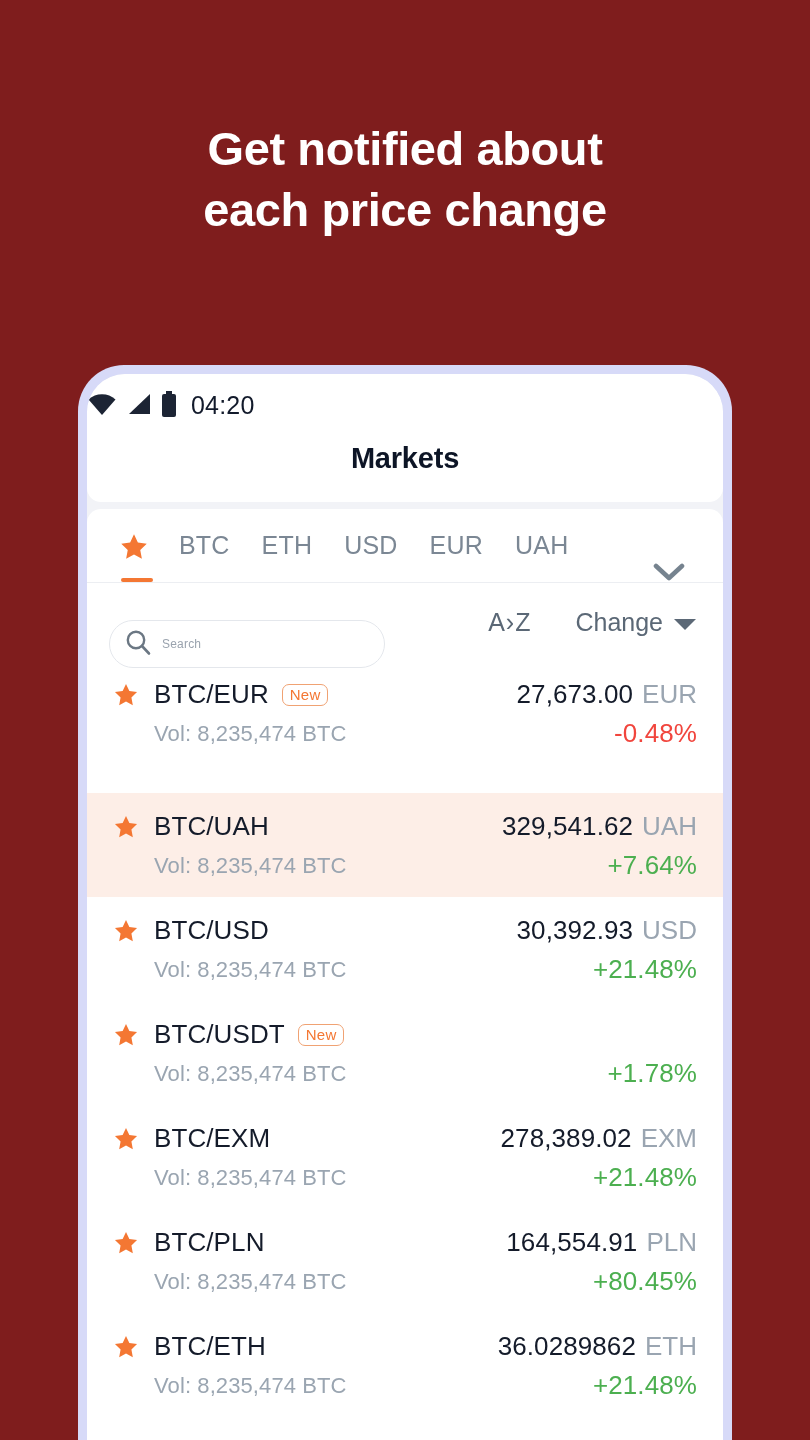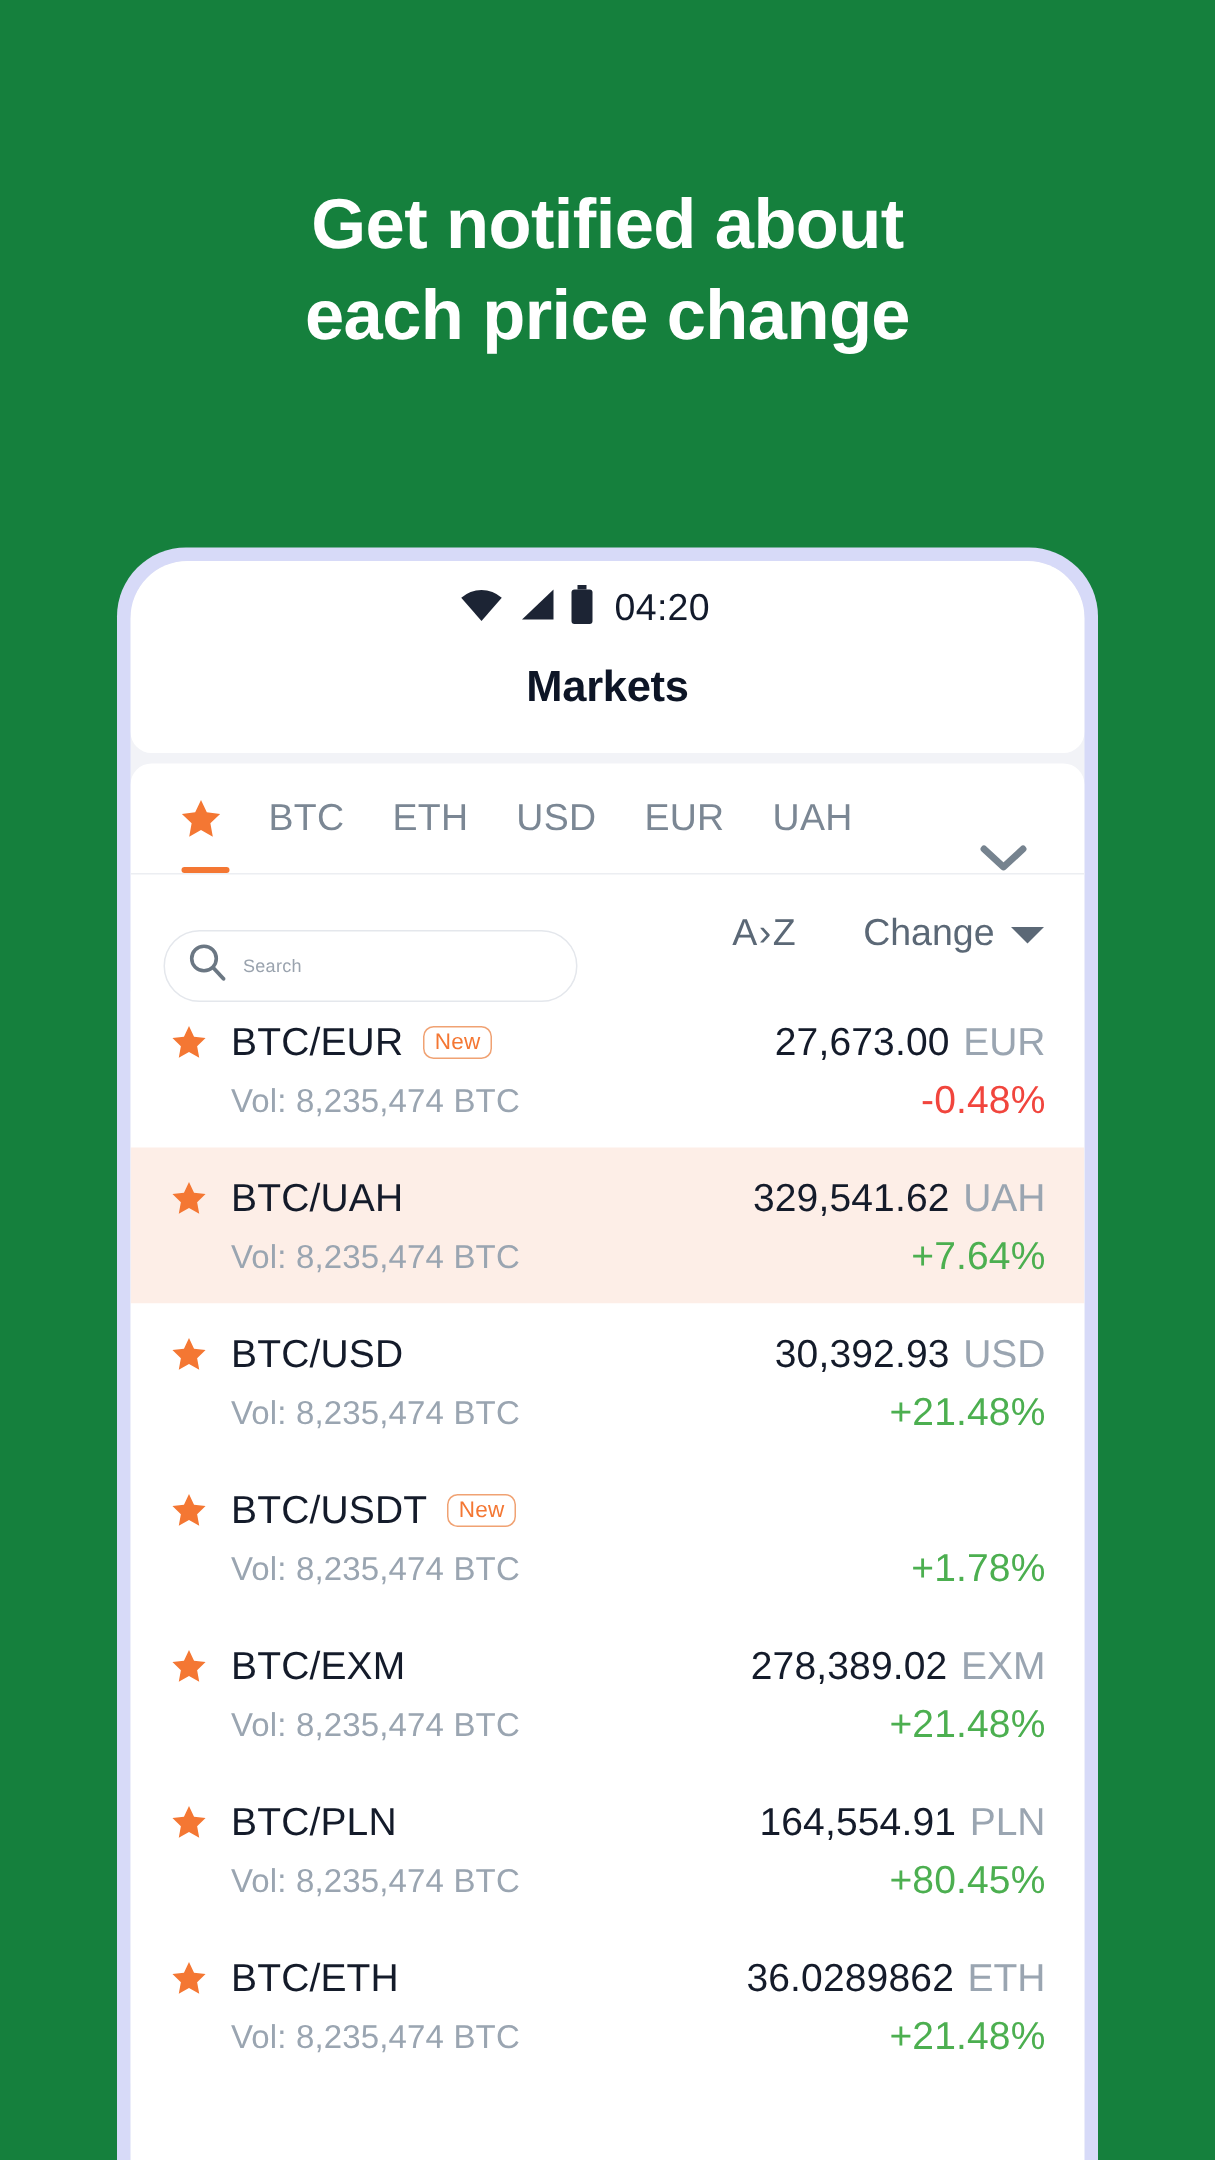--- a/index.html
+++ b/index.html
@@ -2,21 +2,21 @@
 <html><head>
 <meta charset="utf-8">
 <style>
   * { box-sizing: border-box; margin: 0; padding: 0; }
   html, body {
     width: 810px; height: 1440px;
     background: #021c31;
     font-family: "Liberation Sans", sans-serif;
     overflow: hidden;
   }
-  .page { position: relative; width: 810px; height: 1440px; background: #15803d; }
+  .page { position: relative; width: 810px; height: 1440px; background: #7f1d1d; }
 
   
   .headline {
     position: absolute; left: 0; top: 118px; width: 810px;
     text-align: center;
     color: #ffffff;
     font-size: 47px;
     font-weight: 700;
     line-height: 61px;
     letter-spacing: -0.4px;
@@ -42,21 +42,21 @@
 
   
   .header-card {
     background: #ffffff;
     border-radius: 38px 38px 14px 14px;
     padding: 0;
     height: 128px;
     position: relative;
   }
   .statusbar {
-    display: flex; align-items: center; justify-content: center;
+    display: flex; align-items: center; justify-content: flex-start;
     gap: 9px;
     padding: 17px 31px 0 0;
     height: 46px;
   }
   .sb-icon { display: block; }
   .sb-time {
     color: #121a2b; font-size: 25px; font-weight: 400;
     letter-spacing: 0.2px; margin-left: 5px;
     font-family: "Liberation Sans", sans-serif;
   }
@@ -134,21 +134,21 @@
     font-size: 25px; color: #5b6876;
     padding: 0 4px 0 34px;
   }
 
   
   .market-list { }
   .market-row {
     padding: 18px 26px 16px 26px;
     background: #ffffff;
   }
-  .market-row.highlight { background: #fdeee7; }
+  .market-row.highlight { background: #fdeee7; margin-top: 28px; }
   .row-top { display: flex; align-items: center; }
   .row-bottom { display: flex; align-items: center; margin-top: 8px; }
   .star-icon { margin-right: 15px; display: flex; align-items: center; }
   .pair-name {
     font-size: 26px; color: #141b2a; letter-spacing: 0.1px;
   }
   .new-badge {
     margin-left: 13px;
     border: 1.4px solid #f0a273;
     color: #f47733;

